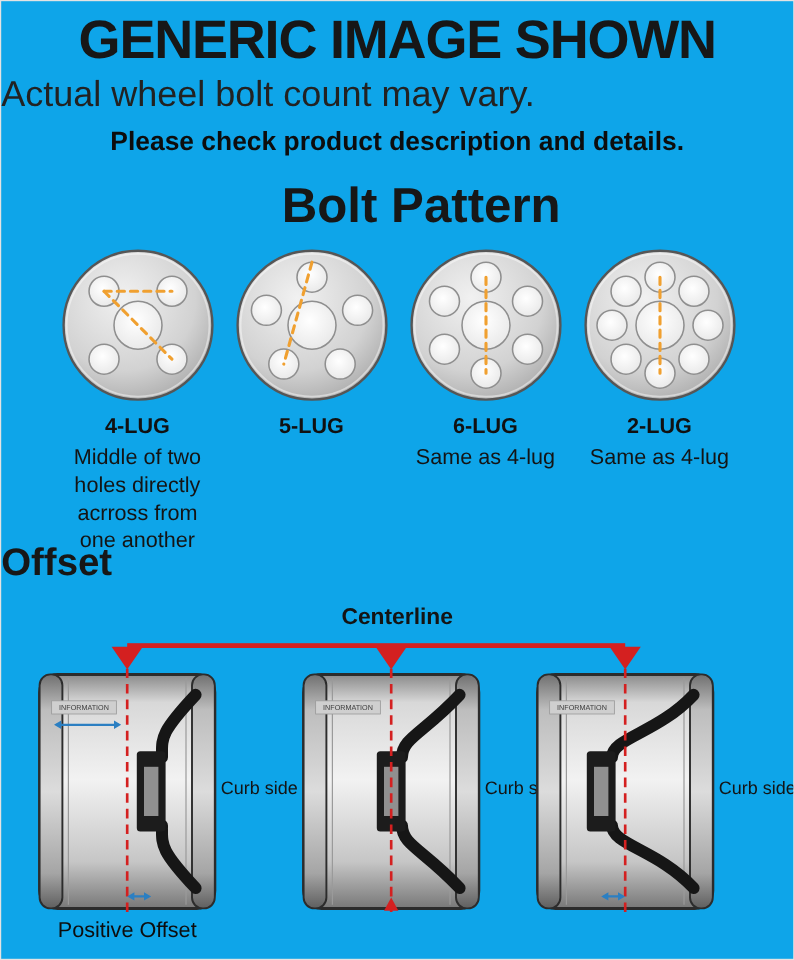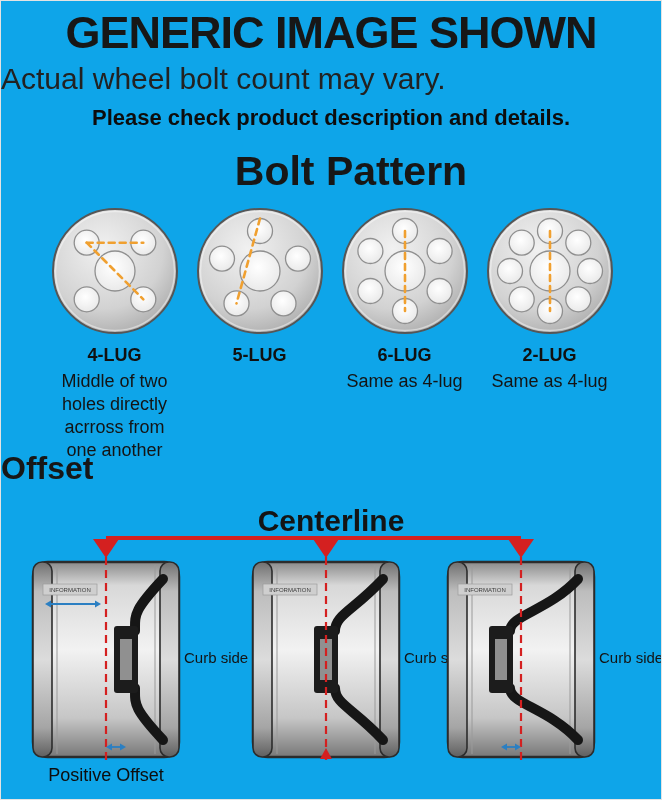--- a/index.html
+++ b/index.html
@@ -18,21 +18,21 @@
            font-size:41px; font-weight:700; color:#171717;padding-left:40px; }
   .bolt-row { position:absolute; top:205px; left:41px; width:580px; display:flex; }
   .bolt-item { width:145px; display:flex; flex-direction:column; align-items:center; }
   .bolt-item svg { display:block; }
   .lug-label { margin-top:9px; font-size:18px; font-weight:700; }
   .lug-desc { margin-top:4px; font-size:18px; line-height:1.28; text-align:center; width:118px; color:#141414; }
 
   .offset-heading { position:absolute; top:449px; left:0; right:0; text-align:left;
            font-size:32px; font-weight:700; color:#171717; }
   .centerline-label { position:absolute; top:503px; left:0; right:0; text-align:center;
-           font-size:30px; font-weight:600; color:#141414; }
+           font-size:19px; font-weight:600; color:#141414; }
   .redline { position:absolute; top:535px; height:4px; }
   .tri { position:absolute; top:538px; width:0; height:0;
          border-left:13px solid transparent; border-right:13px solid transparent;
          border-top:19px solid #d42020; }
 
   .offset-area { position:absolute; top:556px; left:0; right:0; height:244px; }
   .wheel { position:absolute; top:0; }
   .wheel svg { display:block; }
   .curb { position:absolute; font-size:15px; color:#141414; white-space:nowrap; }
   .offset-label { position:absolute; top:208px; width:200px; text-align:center;

